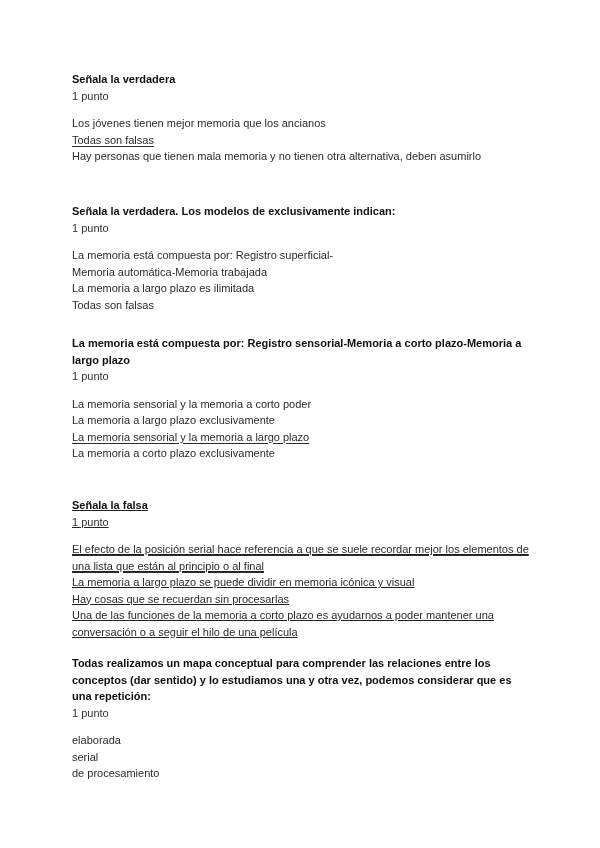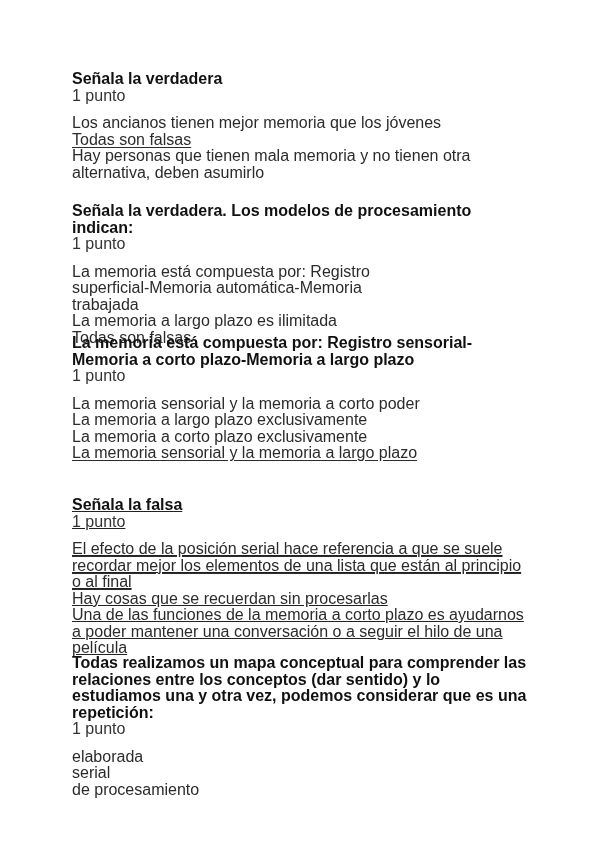--- a/index.html
+++ b/index.html
@@ -18,21 +18,21 @@
   .page {
     position: absolute;
     left: 0; top: 0;
     width: 600px; height: 848px;
     background: #ffffff;
   }
   .question {
     position: absolute;
     left: 72px;
     width: 460px;
-    font-size: 16px;
+    font-size: 11px;
     line-height: 16.5px;
   }
   .q-title {
     font-weight: bold;
     color: #111111;
     margin: 0;
   }
   .q-points {
     margin: 0 0 11px 0;
     color: #333333;
@@ -53,52 +53,53 @@
 </style>
 </head>
 <body>
 
 <div class="page">
 
   <div class="question" style="top:71px;">
     <p class="q-title">Señala la verdadera</p>
     <p class="q-points">1 punto</p>
     <ul class="options">
-      <li class="option">Los ancianos tienen mejor memoria que los jóvenes</li>
+      <li class="option">Los jóvenes tienen mejor memoria que los ancianos</li>
       <li class="option selected">Todas son falsas</li>
       <li class="option">Hay personas que tienen mala memoria y no tienen otra alternativa, deben asumirlo</li>
     </ul>
   </div>
 
   <div class="question" style="top:203px; width:300px;">
-    <p class="q-title" style="width:460px;">Señala la verdadera. Los modelos de procesamiento indican:</p>
+    <p class="q-title" style="width:460px;">Señala la verdadera. Los modelos de exclusivamente indican:</p>
     <p class="q-points">1 punto</p>
     <ul class="options">
       <li class="option">La memoria está compuesta por: Registro superficial-Memoria automática-Memoria trabajada</li>
       <li class="option">La memoria a largo plazo es ilimitada</li>
       <li class="option">Todas son falsas</li>
     </ul>
   </div>
 
   <div class="question" style="top:335px;">
     <p class="q-title">La memoria está compuesta por: Registro sensorial-Memoria a corto plazo-Memoria a largo plazo</p>
     <p class="q-points">1 punto</p>
     <ul class="options">
       <li class="option">La memoria sensorial y la memoria a corto poder</li>
       <li class="option">La memoria a largo plazo exclusivamente</li>
+      <li class="option selected">La memoria sensorial y la memoria a largo plazo</li>
       <li class="option">La memoria a corto plazo exclusivamente</li>
-      <li class="option selected">La memoria sensorial y la memoria a largo plazo</li>
     </ul>
   </div>
 
   <div class="question" style="top:497px;text-decoration:underline;">
     <p class="q-title">Señala la falsa</p>
     <p class="q-points">1 punto</p>
     <ul class="options">
       <li class="option selected">El efecto de la posición serial hace referencia a que se suele recordar mejor los elementos de una lista que están al principio o al final</li>
+      <li class="option">La memoria a largo plazo se puede dividir en memoria icónica y visual</li>
       <li class="option">Hay cosas que se recuerdan sin procesarlas</li>
       <li class="option">Una de las funciones de la memoria a corto plazo es ayudarnos a poder mantener una conversación o a seguir el hilo de una película</li>
     </ul>
   </div>
 
   <div class="question" style="top:655px;">
     <p class="q-title">Todas realizamos un mapa conceptual para comprender las relaciones entre los conceptos (dar sentido) y lo estudiamos una y otra vez, podemos considerar que es una repetición:</p>
     <p class="q-points">1 punto</p>
     <ul class="options">
       <li class="option">elaborada</li>

